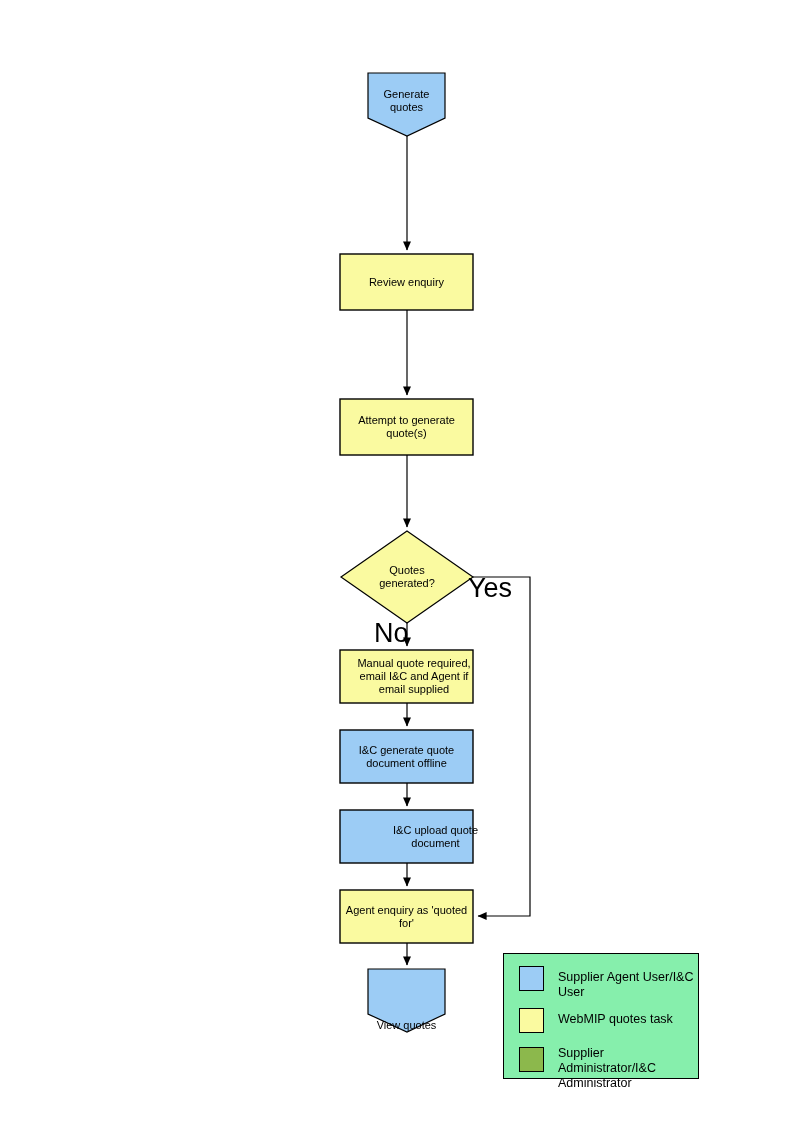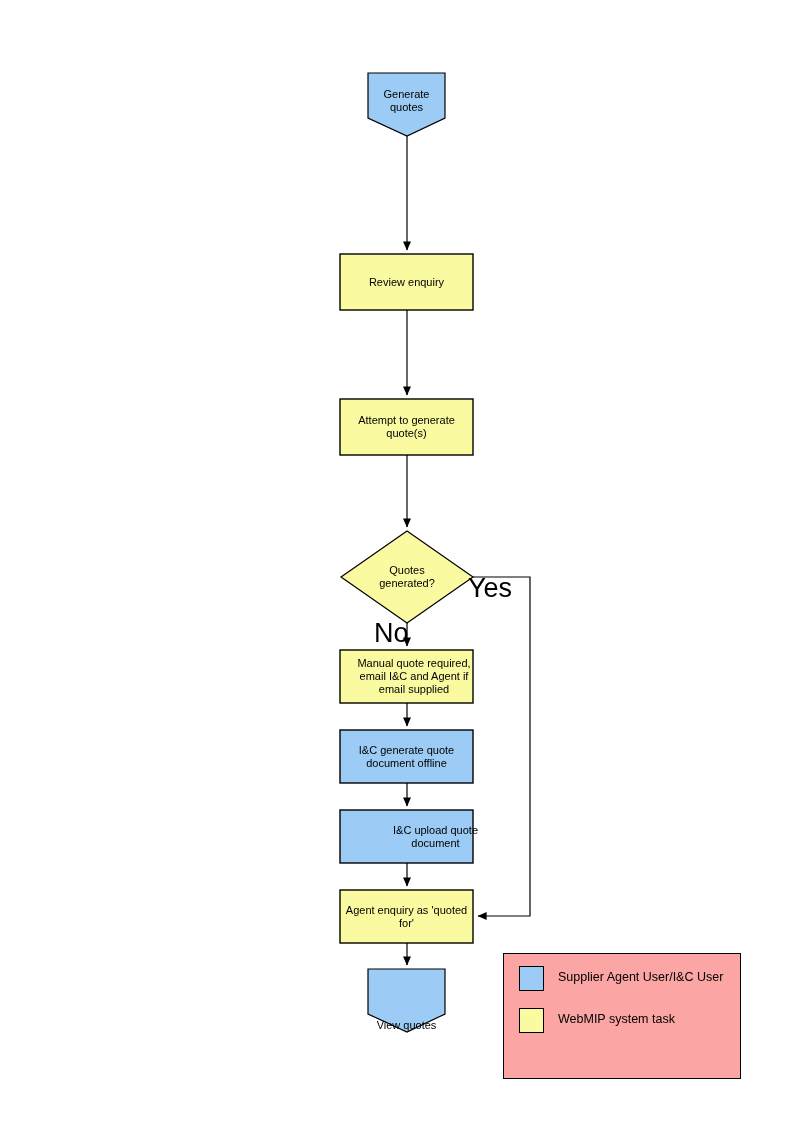--- a/index.html
+++ b/index.html
@@ -38,24 +38,24 @@
     color: #000000;
     font-size: 27px;
     line-height: 27px;
     font-family: "Liberation Sans", sans-serif;
   }
   
   #legend-box {
     position: absolute;
     left: 503px;
     top: 953px;
-    width: 238px;
+    width: 196px;
     height: 126px;
     border: 1px solid #000000;
-    background: #fca5a5;
+    background: #86efac;
     box-sizing: border-box;
   }
   .legend-row {
     position: absolute;
     left: 15px;
     display: flex;
     align-items: flex-start;
   }
   .legend-swatch {
     width: 25px;
@@ -193,17 +193,22 @@
 
 <div id="legend-box">
 
   <div class="legend-row" id="legend-row-0">
     <div class="legend-swatch" style="background:#9CCCF5;"></div>
     <div class="legend-text">Supplier Agent User/I&amp;C User</div>
   </div>
 
   <div class="legend-row" id="legend-row-1">
     <div class="legend-swatch" style="background:#FAFAA0;"></div>
-    <div class="legend-text">WebMIP system task</div>
+    <div class="legend-text">WebMIP quotes task</div>
   </div>
 
+  <div class="legend-row" id="legend-row-2">
+    <div class="legend-swatch" style="background:#8CB84C;"></div>
+    <div class="legend-text">Supplier Administrator/I&amp;C
+Administrator</div>
+  </div>
 
 </div>
 
 </body></html>

